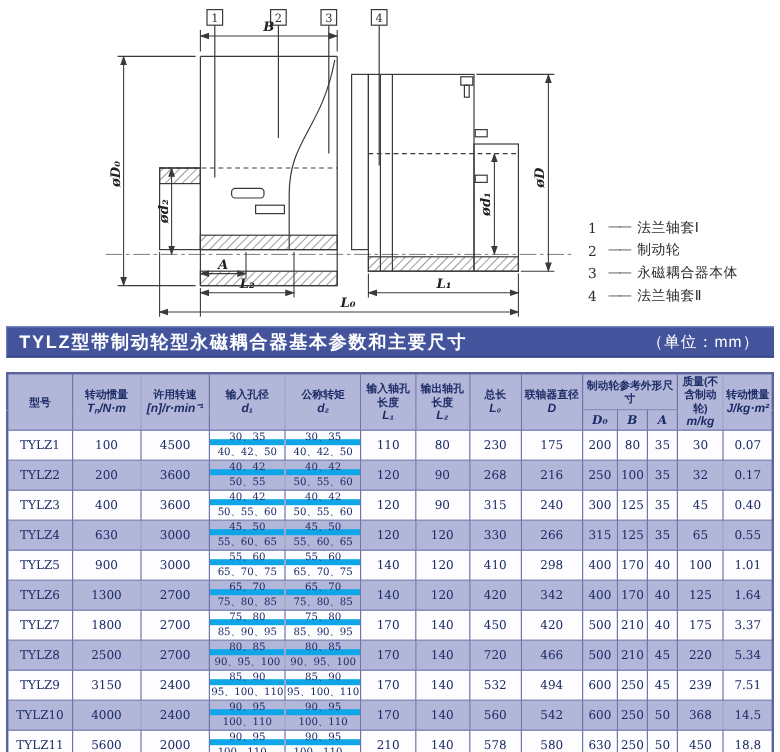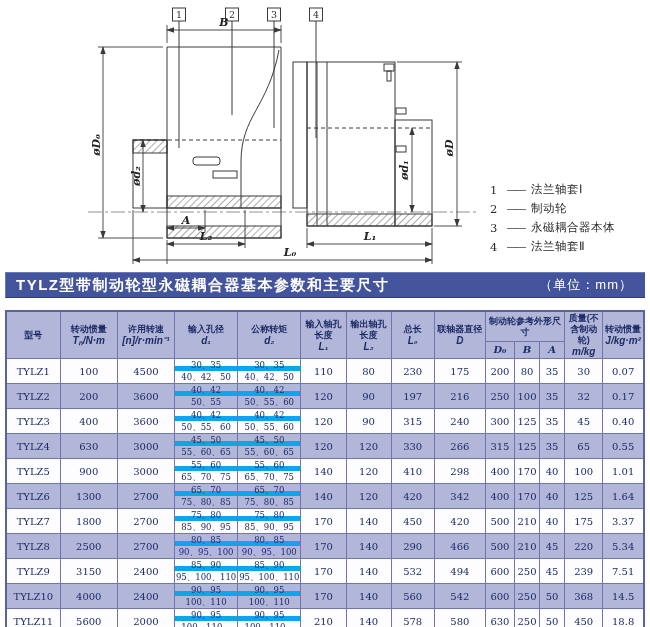--- a/index.html
+++ b/index.html
@@ -250,21 +250,21 @@
         <td class="split">
           <div class="top">40、42</div>
           <div class="bot">50、55</div>
         </td>
         <td class="split">
           <div class="top">40、42</div>
           <div class="bot">50、55、60</div>
         </td>
         <td>120</td>
         <td>90</td>
-        <td>197</td>
+        <td>268</td>
         <td>216</td>
         <td>250</td>
         <td>100</td>
         <td>35</td>
         <td>32</td>
         <td>0.17</td>
       </tr>
       <tr>
         <td>TYLZ3</td>
         <td>400</td>
@@ -382,21 +382,21 @@
         <td class="split">
           <div class="top">80、85</div>
           <div class="bot">90、95、100</div>
         </td>
         <td class="split">
           <div class="top">80、85</div>
           <div class="bot">90、95、100</div>
         </td>
         <td>170</td>
         <td>140</td>
-        <td>290</td>
+        <td>720</td>
         <td>466</td>
         <td>500</td>
         <td>210</td>
         <td>45</td>
         <td>220</td>
         <td>5.34</td>
       </tr>
       <tr>
         <td>TYLZ9</td>
         <td>3150</td>

